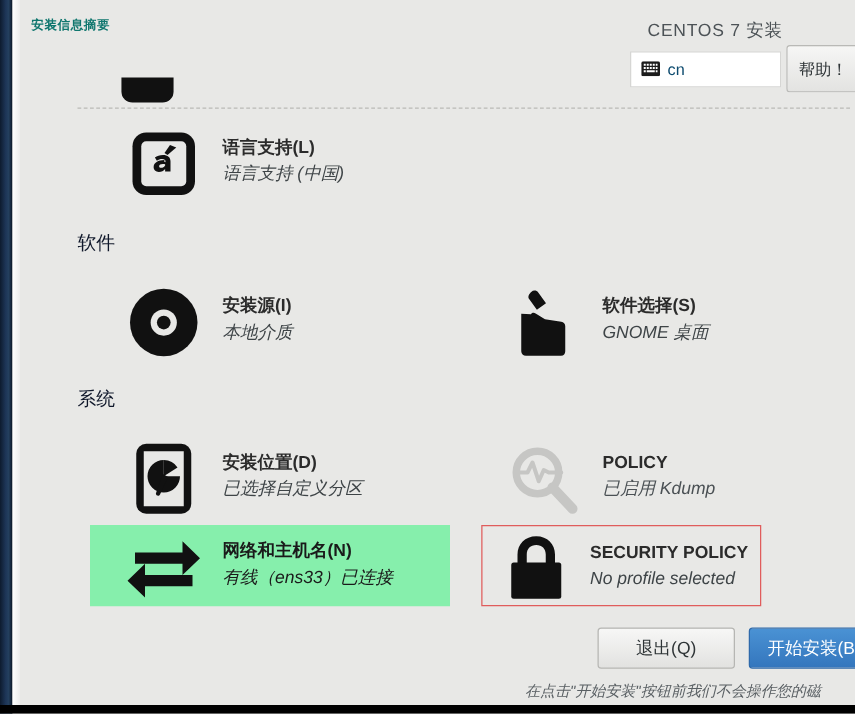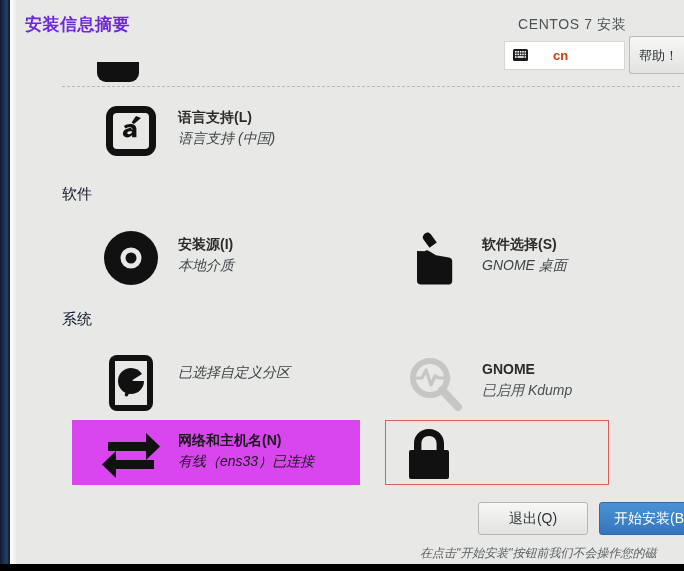--- a/index.html
+++ b/index.html
@@ -15,46 +15,46 @@
   
   .edge-bar{position:absolute;left:0;top:0;width:10px;height:100%;
     background:linear-gradient(90deg,#0d1b2e 0%,#1d3557 45%,#24405f 70%,#0a1422 100%);z-index:6;}
   .edge-bar-inner{position:absolute;left:10px;top:0;width:6px;height:100%;
     background:linear-gradient(90deg,#ffffff 0%,#ececeb 100%);z-index:6;}
   
   .bottom-strip{position:absolute;left:0;bottom:0;width:100%;height:7px;background:#000;z-index:7;}
 
   
   .header{position:absolute;left:16px;top:0;right:0;height:42px;}
-  .page-title{position:absolute;left:9px;top:13px;font-size:17px;font-weight:bold;color:#6d28d9;letter-spacing:.5px;}
+  .page-title{position:absolute;left:9px;top:13px;font-size:10px;font-weight:bold;color:#0f766e;letter-spacing:.5px;}
   .brand{position:absolute;left:502px;top:16px;font-size:14px;color:#4c5256;letter-spacing:.6px;}
 
   
   .kbd-box{position:absolute;left:504px;top:41px;width:121px;height:29px;background:#fff;border:1px solid #d6d6d4;box-sizing:border-box;}
   .kbd-icon{position:absolute;left:8px;top:7px;width:15px;height:12px;}
-  .kbd-label{position:absolute;left:29px;top:6px;font-size:13px;font-weight:bold;color:#c2410c;margin-left:19px;}
+  .kbd-label{position:absolute;left:29px;top:6px;font-size:13px;font-weight:normal;color:#0c4a6e;}
   .help-btn{position:absolute;left:629px;top:36px;width:60px;height:38px;
     background:linear-gradient(180deg,#f6f6f5 0%,#e3e3e1 100%);
     border:1px solid #b9b9b6;border-right:none;box-sizing:border-box;border-radius:3px 0 0 3px;}
   .help-btn span{position:absolute;left:9px;top:10px;font-size:13px;color:#2e3436;white-space:nowrap;}
 
   
   .dashed-sep{position:absolute;left:62px;top:86px;width:618px;height:0;
     border-top:1px dashed #b9b9b6;}
   
   .clip-icon{position:absolute;left:97px;top:62px;width:42px;height:26px;overflow:hidden;}
   .clip-icon .blob{position:absolute;left:0;top:-22px;width:42px;height:42px;background:#111;border-radius:9px;}
 
   
   .spoke{position:absolute;width:287px;height:66px;box-sizing:border-box;text-decoration:underline;}
   .spoke .ico{position:absolute;left:22px;top:2px;width:62px;height:62px;}
   .spoke .txt{position:absolute;left:100px;top:10px;}
   .spoke .t1{font-size:14px;font-weight:bold;color:#2b2b2b;line-height:18px;white-space:nowrap;}
   .spoke .t2{font-size:14px;font-style:italic;color:#3e4447;line-height:20px;white-space:nowrap;margin-top:2px;}
-  .spoke.selected{background:#d946ef;}
+  .spoke.selected{background:#86efac;}
   .spoke.selected .t1,.spoke.selected .t2{color:#1a1a1a;}
   .spoke.hot{border:1px solid #e05c5c;}
   .spoke.dim .t1{color:#2b2b2b;}
   .spoke.dim .t2{color:#4a5054;}
 
   .section-head{position:absolute;font-size:15px;color:#0f172a;}
 
   
   .btn{position:absolute;height:33px;box-sizing:border-box;border-radius:3px;
     font-size:14px;text-align:center;}
@@ -168,34 +168,35 @@
     <span class="ico">
       <svg width="62" height="62" viewBox="0 0 62 62">
         <rect x="9" y="3" width="44" height="56" rx="8" fill="#111"></rect>
         <rect x="15" y="9" width="32" height="44" fill="#e8e8e6"></rect>
         <path d="M31 16 a13 13 0 1 0 13 13 l-13 0 z" fill="#111"></path>
         <path d="M31 29 l11 -7 a13 13 0 0 0 -11 -6 z" fill="#111"></path>
         <path d="M30 27 l4.5 2.6 -6.5 14 c-0.8 1.7 -3.2 1.1 -3.3 -0.8 z" fill="#111"></path>
       </svg>
     </span>
     <div class="txt">
+      <div class="t1">安装位置(D)</div>
       <div class="t2">已选择自定义分区</div>
     </div>
   </div>
 
   <div class="spoke dim" style="left:382px;top:350px;">
     <span class="ico">
       <svg width="62" height="62" viewBox="0 0 62 62">
         <circle cx="26" cy="26" r="17" fill="none" stroke="#c6c6c4" stroke-width="6"></circle>
         <path d="M38 38 L54 55" stroke="#c6c6c4" stroke-width="8" stroke-linecap="round"></path>
         <path d="M12 26 l6 0 4 -8 5 15 4 -9 4 2 10 0" fill="none" stroke="#c6c6c4" stroke-width="3.2" stroke-linejoin="round" stroke-linecap="round"></path>
       </svg>
     </span>
     <div class="txt">
-      <div class="t1">GNOME</div>
+      <div class="t1">POLICY</div>
       <div class="t2">已启用 Kdump</div>
     </div>
   </div>
 
   <div class="spoke selected" style="left:72px;top:420px;width:288px;height:65px;">
     <span class="ico" style="left:28px;top:2px;">
       <svg width="62" height="62" viewBox="0 0 62 62">
         <path d="M8 20 l38 0 0 -9 14 13.5 -14 13.5 0 -9 -38 0 z" fill="#111"></path>
         <path d="M54 44 l-38 0 0 -9 -14 13.5 14 13.5 0 -9 38 0 z" fill="#111" transform="translate(0,-6)"></path>
       </svg>
@@ -206,20 +207,24 @@
     </div>
   </div>
 
   <div class="spoke hot" style="left:385px;top:420px;width:224px;height:65px;">
     <span class="ico" style="left:12px;top:2px;">
       <svg width="62" height="62" viewBox="0 0 62 62">
         <path d="M31 6 c-9 0 -15 6.4 -15 14.6 l0 8.4 7.4 0 0 -8.4 c0 -4.6 3 -7.6 7.6 -7.6 4.6 0 7.6 3 7.6 7.6 l0 8.4 7.4 0 0 -8.4 C46 12.4 40 6 31 6 z" fill="#111"></path>
         <rect x="11" y="27" width="40" height="29" rx="2" fill="#111"></rect>
       </svg>
     </span>
+    <div class="txt" style="left:86px;top:11px;">
+      <div class="t1">SECURITY POLICY</div>
+      <div class="t2">No profile selected</div>
+    </div>
   </div>
 
   <div class="btn secondary" style="left:478px;top:502px;width:110px;">
     <span>退出(Q)</span>
   </div>
   <div class="btn primary" style="left:599px;top:502px;width:100px;">
     <span>开始安装(B</span>
   </div>
 
   <div class="footnote">在点击"开始安装"按钮前我们不会操作您的磁</div>

